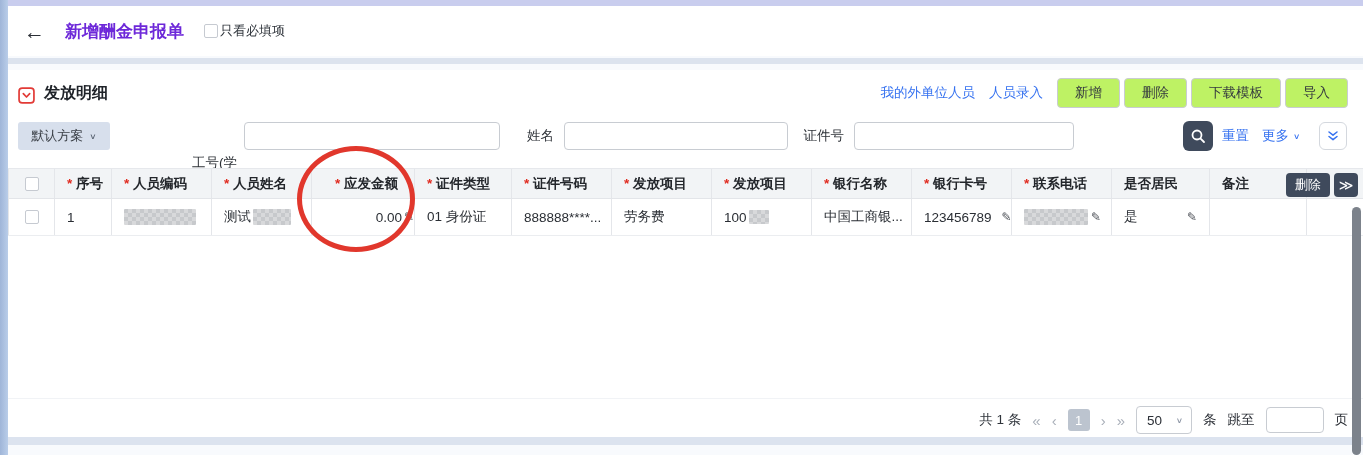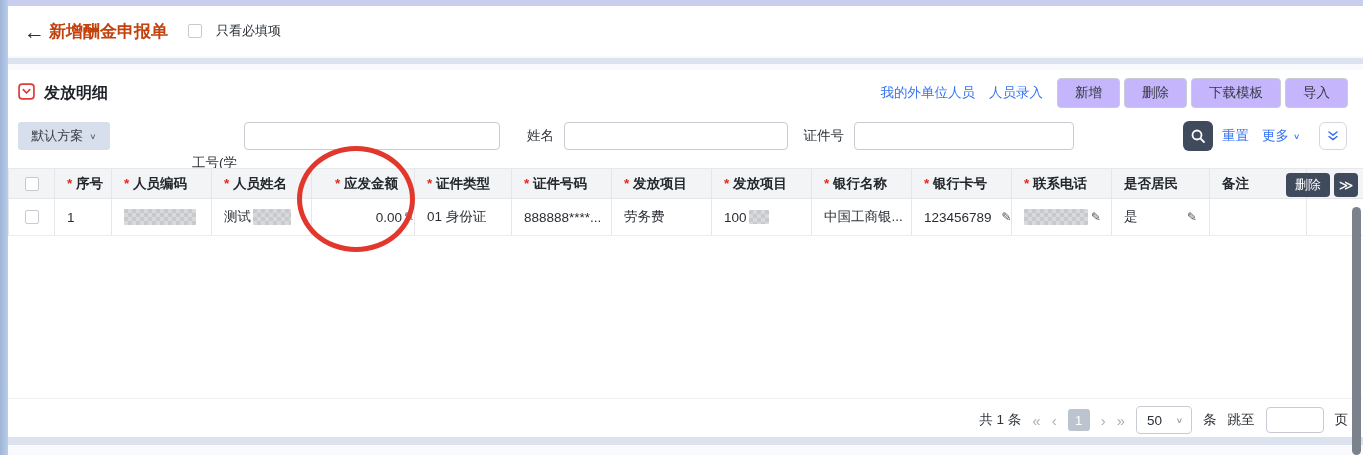--- a/index.html
+++ b/index.html
@@ -17,33 +17,33 @@
   .strip-b { position:absolute; left:8px; top:58px; right:0; height:6px; background:#dce3ee; }
   .strip-c { position:absolute; left:8px; top:64px; right:0; height:6px; background:#f8fafd; }
   .frame-bottom-1 { position:absolute; left:8px; top:437px; right:0; height:8px; background:#dce3ef; }
   .frame-bottom-2 { position:absolute; left:8px; top:445px; right:0; height:10px; background:#f8fafd; }
   .vscrollbar { position:absolute; right:2px; top:207px; width:9px; height:248px;
                 background:#7c828b; border-radius:5px; z-index:5; }
   
   .topbar { position:absolute; left:8px; top:6px; right:0; height:50px; background:#fff;
             display:flex; align-items:center; padding-left:16px; }
   .back { font-size:21px; color:#2b2f36; cursor:pointer; line-height:1; }
-  .page-title { font-size:17px; font-weight:bold; color:#c2410c; margin-left:4px; }
-  .only-req { display:flex; align-items:center; margin-left:20px; gap:14px; }
+  .page-title { font-size:17px; font-weight:bold; color:#6d28d9; margin-left:20px; }
+  .only-req { display:flex; align-items:center; margin-left:20px; gap:2px; }
   .cb { width:14px; height:14px; border:1px solid #c6cad1; border-radius:2px; background:#fff; display:inline-block; flex:0 0 auto; }
   .only-req span.t { font-size:13px; color:#2f343b; }
   
   .section-hdr { position:absolute; left:8px; top:70px; right:0; height:46px; background:#fff;
                  display:flex; align-items:center; padding:0 15px 0 10px; }
-  .sec-title { display:flex; align-items:flex-start; gap:9px; }
+  .sec-title { display:flex; align-items:flex-end; gap:9px; }
   .sec-title b { font-size:16px; color:#1f2329; }
   .sec-actions { margin-left:auto; display:flex; align-items:center; gap:4px;justify-content:space-between; }
   .lnk { color:#3672f0; font-size:13.5px; cursor:pointer; }
   .lnk.pad { margin-right:10px; }
-  .obtn { height:30px; padding:0 17px; background:#c4b5fd; border:1px solid #c9ccd2; border-radius:4px;
+  .obtn { height:30px; padding:0 17px; background:#bef264; border:1px solid #c9ccd2; border-radius:4px;
           font-size:13.5px; color:#34383f; display:flex; align-items:center; cursor:pointer; }
   
   .filter-row { position:absolute; left:8px; top:120px; right:0; height:32px; background:#fff; }
   .filter-row > * { position:absolute; top:50%; transform:translateY(-50%); }
   .scheme-btn { left:10px; width:92px; height:28px; background:#d7dfec; border-radius:3px;
                 display:flex; align-items:center; justify-content:center; gap:6px;
                 font-size:13px; color:#3a3f46; cursor:pointer; }
   .scheme-btn .chev { font-size:10px; color:#5a6472; transform:scaleY(.8); }
   .flabel { font-size:13.5px; color:#2c3036; }
   .lab1 { left:167px; width:62px; text-align:right;margin-top:36px; }

